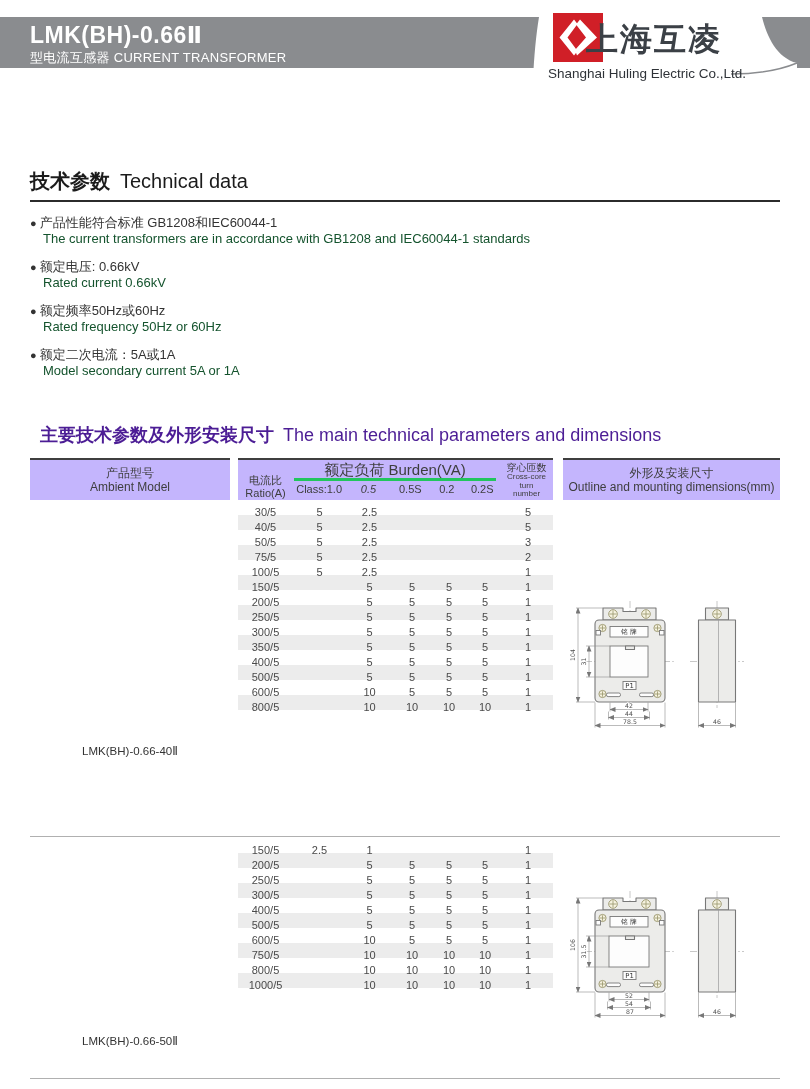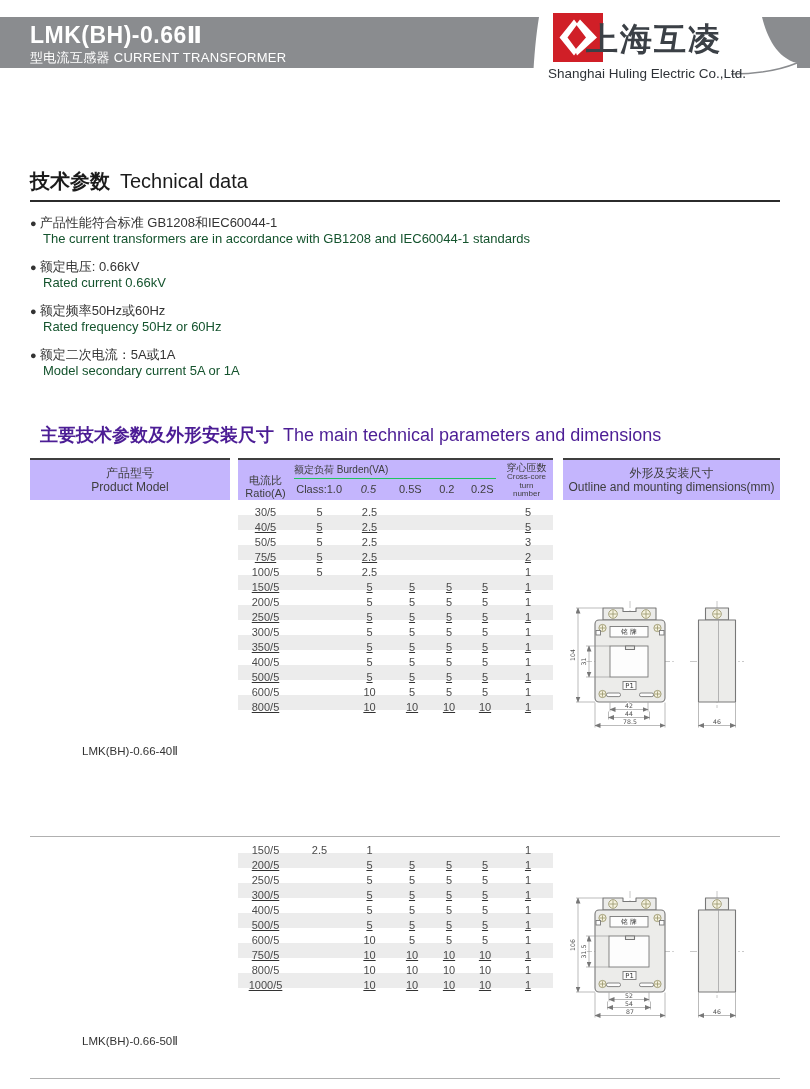--- a/index.html
+++ b/index.html
@@ -33,33 +33,33 @@
   .thead{position:absolute;top:458px;height:42px;background:#c4b5fd;border-top:2px solid #3f3f3f;
          box-sizing:border-box;color:#3e3e3e;}
   .thead.blockA{left:30px;width:200px;}
   .thead.blockB{left:238px;width:315px;}
   .thead.blockC{left:563px;width:217px;}
   .hcenter{height:40px;display:flex;flex-direction:column;justify-content:center;text-align:center;
            font-size:12px;line-height:14px;}
   .hb{position:relative;height:40px;}
   .hb-ratio{position:absolute;left:0;top:0;width:55px;height:40px;display:flex;flex-direction:column;
             justify-content:flex-end;text-align:center;font-size:11px;line-height:13px;}
-  .hb-burden{position:absolute;left:56px;top:2px;width:202px;font-size:10px;
-             line-height:16px;border-bottom:1px solid #22c55e;}
+  .hb-burden{position:absolute;left:56px;top:2px;width:202px;text-align:center;font-size:15px;
+             line-height:16px;border-bottom:3px solid #22c55e;}
   .hb-sub{position:absolute;left:55px;top:20px;width:207px;display:flex;font-size:11px;line-height:18px;text-align:center;}
   .hb-sub .s0{width:53px;} .hb-sub .s1{width:47px;font-style:italic;} .hb-sub .s2{width:38px;}
   .hb-sub .s3{width:36px;} .hb-sub .s4{width:36px;}
   .hb-turns{position:absolute;left:262px;top:2px;width:53px;text-align:center;}
   .hb-turns .l0{font-size:10px;line-height:11px;}
   .hb-turns .l1,.hb-turns .l2,.hb-turns .l3{font-size:8px;line-height:8.5px;}
 
   .rows{position:absolute;left:238px;width:315px;}
   .rows-s1{top:500px;} .rows-s2{top:838px;}
   .trow{height:15px;display:flex;}
-  .trow.alt{background:#ececec;text-decoration:underline;}
+  .trow.alt{background:#ececec;}
   .tcell{font-size:11px;line-height:24px;text-align:center;color:#4a4a4a;}
   .tcell.c0{width:55px;} .tcell.c1{width:53px;} .tcell.c2{width:47px;} .tcell.c3{width:38px;}
   .tcell.c4{width:36px;} .tcell.c5{width:36px;} .tcell.c6{width:50px;}
 
   .model-label{position:absolute;left:30px;width:200px;text-align:center;font-size:11.5px;color:#333;}
   .model-1{top:744px;} .model-2{top:1034px;}
   .sepline{position:absolute;left:30px;width:750px;height:1px;background:#b0b0b0;}
   .sep-mid{top:836px;} .sep-bot{top:1078px;}
 
   
@@ -125,21 +125,21 @@
       </div>
   </div>
 
   <div class="main-title">
     <span class="cn">主要技术参数及外形安装尺寸</span><span class="en">The main technical parameters and dimensions</span>
   </div>
 
   <div class="thead blockA">
     <div class="hcenter">
       <div>产品型号</div>
-      <div>Product Model</div>
+      <div>Ambient Model</div>
     </div>
   </div>
 
   <div class="thead blockB">
     <div class="hb">
       <div class="hb-ratio">
         <div>电流比</div>
         <div>Ratio(A)</div>
       </div>
       <div class="hb-burden">额定负荷 Burden(VA)</div>

